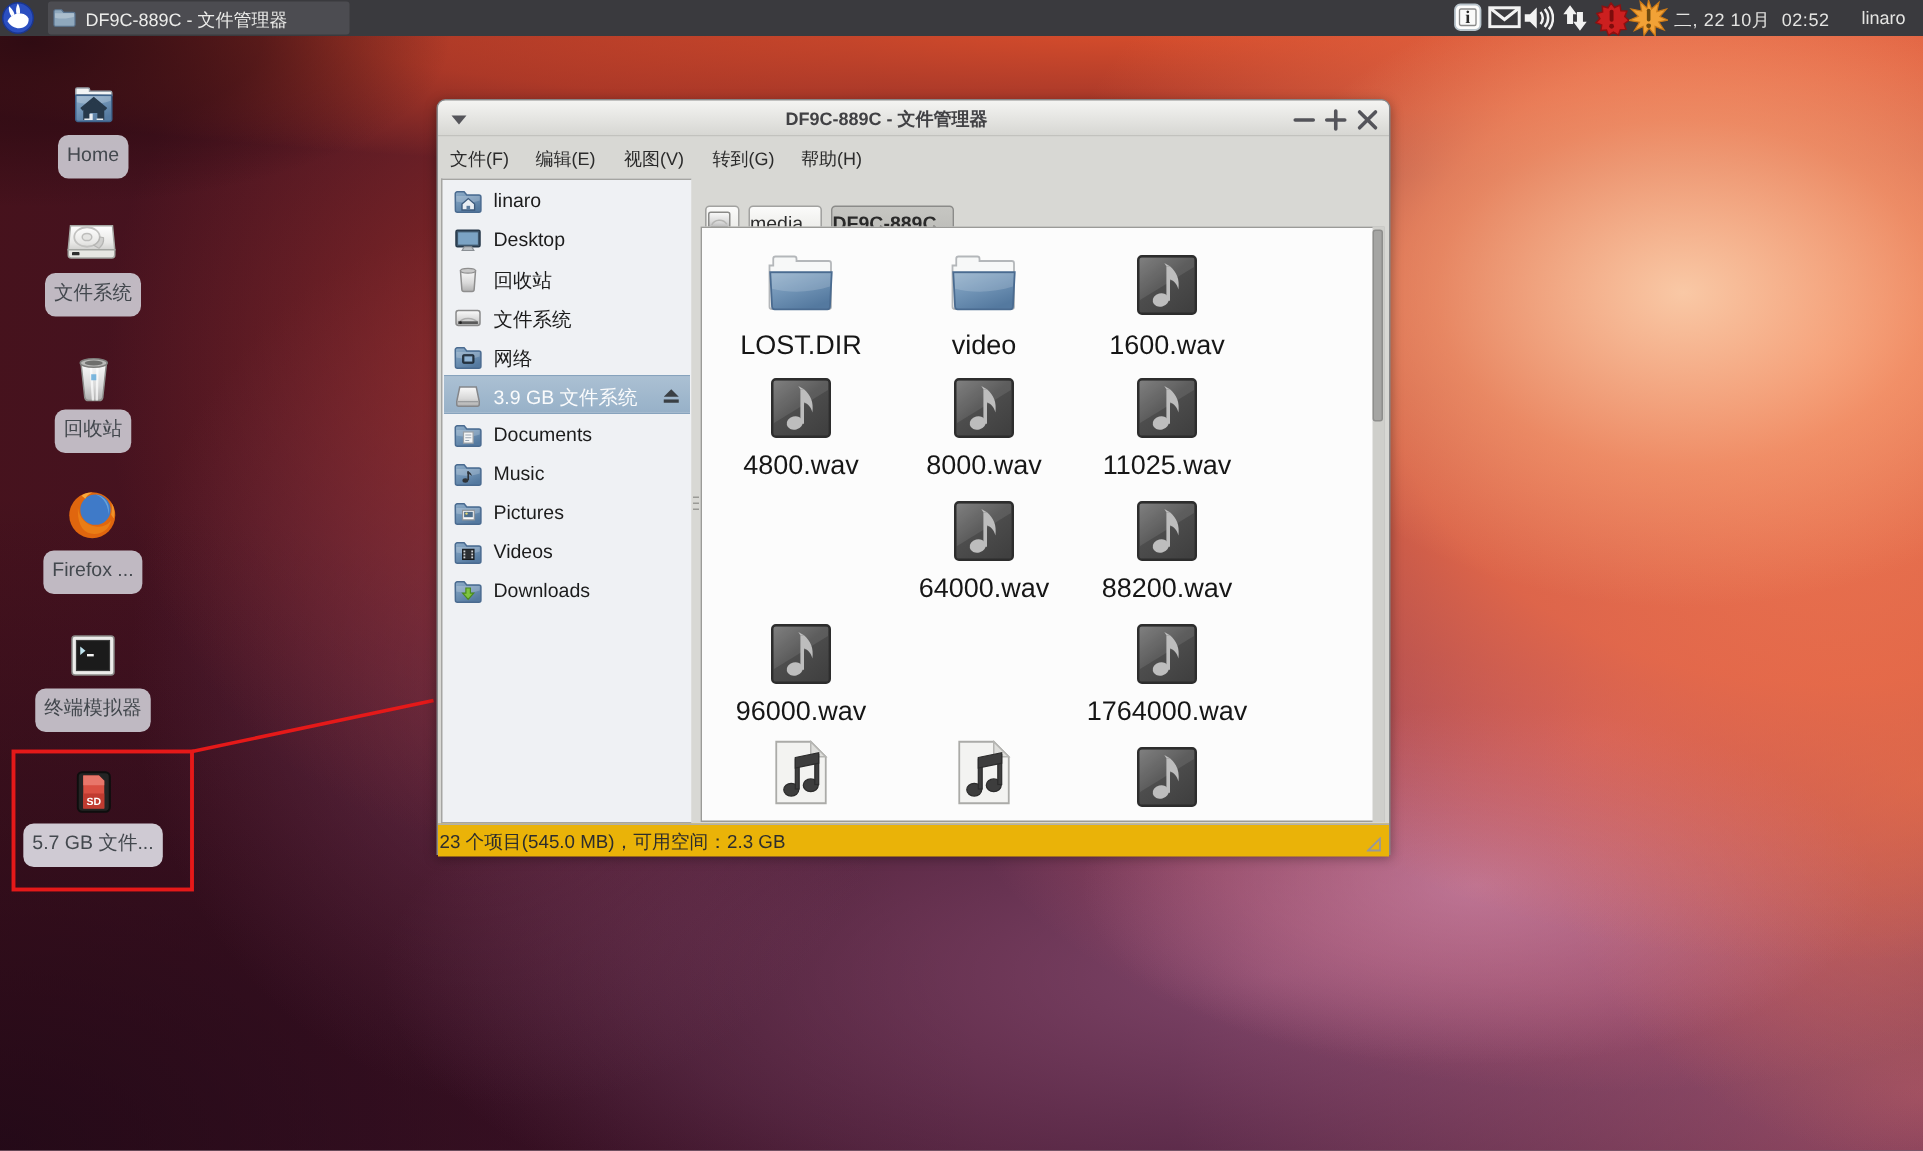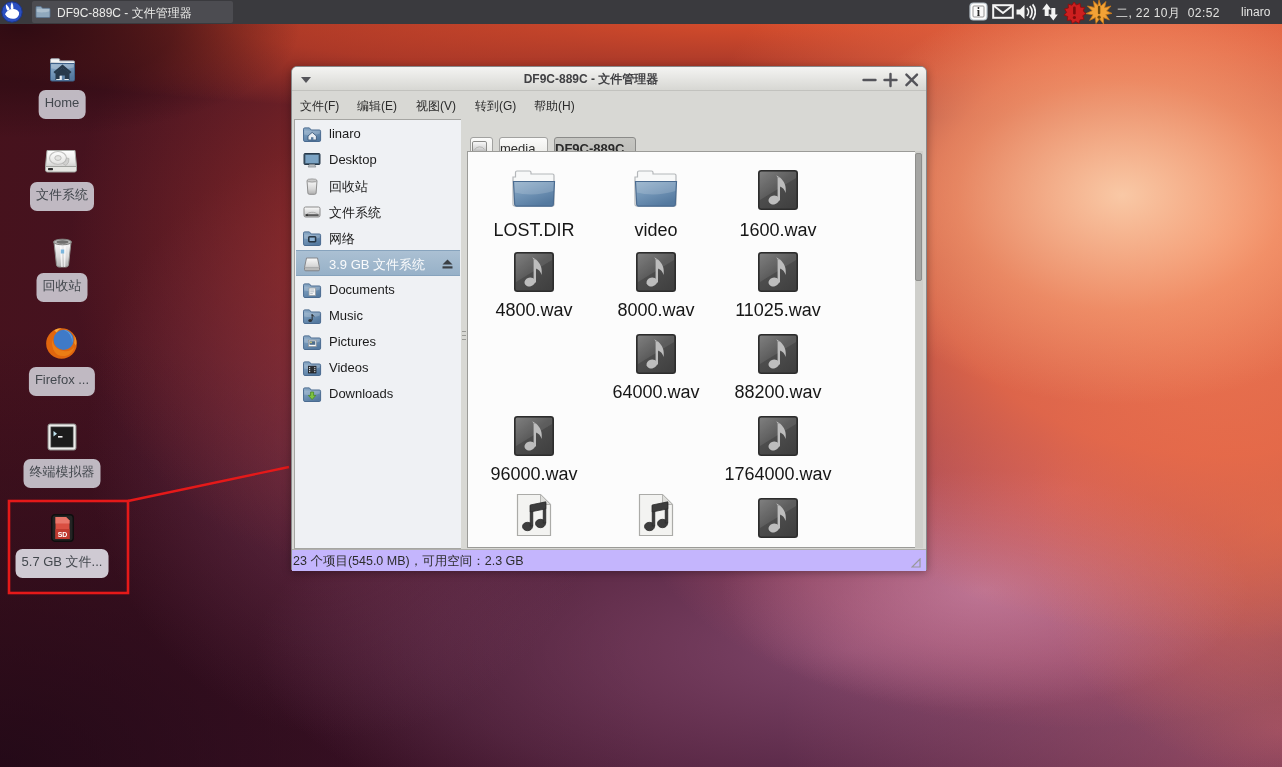--- a/index.html
+++ b/index.html
@@ -55,21 +55,21 @@
  background:linear-gradient(#fbfbfa,#e6e6e2);border:1px solid #a2a2a0;border-radius:3px;
  font-size:13px;color:#2d2d2d;text-align:left;margin-top:16px;}
 
 #fileview{position:absolute;left:175px;top:84px;width:456px;height:397px;
  background:#fcfcfc;border:1px solid #9b9b98;box-sizing:border-box;overflow:hidden;}
 #vscroll{position:absolute;left:623px;top:84px;width:8px;height:397px;background:#cfcfcb;}
 #vscroll .handle{position:absolute;left:0px;top:2px;width:7px;height:128px;background:#a5a5a3;border:1px solid #8e8e8c;border-radius:2px;box-sizing:border-box;}
 .cell{position:absolute;width:120px;text-align:center;}
 .cell .lbl{position:absolute;left:0;width:120px;top:48px;font-size:18px;color:#161616;}
 
-#statusbar{position:absolute;left:0;top:482px;width:100%;height:22px;background:#c4b5fd;
+#statusbar{position:absolute;left:0;top:482px;width:100%;height:22px;background:#eab308;
  border-top:1px solid #b0b0ac;box-sizing:border-box;}
 #statusbar span{position:absolute;left:1px;top:3px;font-size:12.5px;color:#2d2d2d;}
 .dlbl{position:absolute;left:50%;transform:translateX(-50%);height:29px;line-height:26px;
  padding:0 6px;background:rgba(203,200,208,.92);border-radius:7px;font-size:13px;color:#43484e;white-space:nowrap;text-align:center;}
 </style></head>
 <body>
 <div id="wall" class="abs"></div>
 <svg width="0" height="0" style="position:absolute">
 <defs>
  <linearGradient id="gfold" x1="0" y1="0" x2=".6" y2="1">

